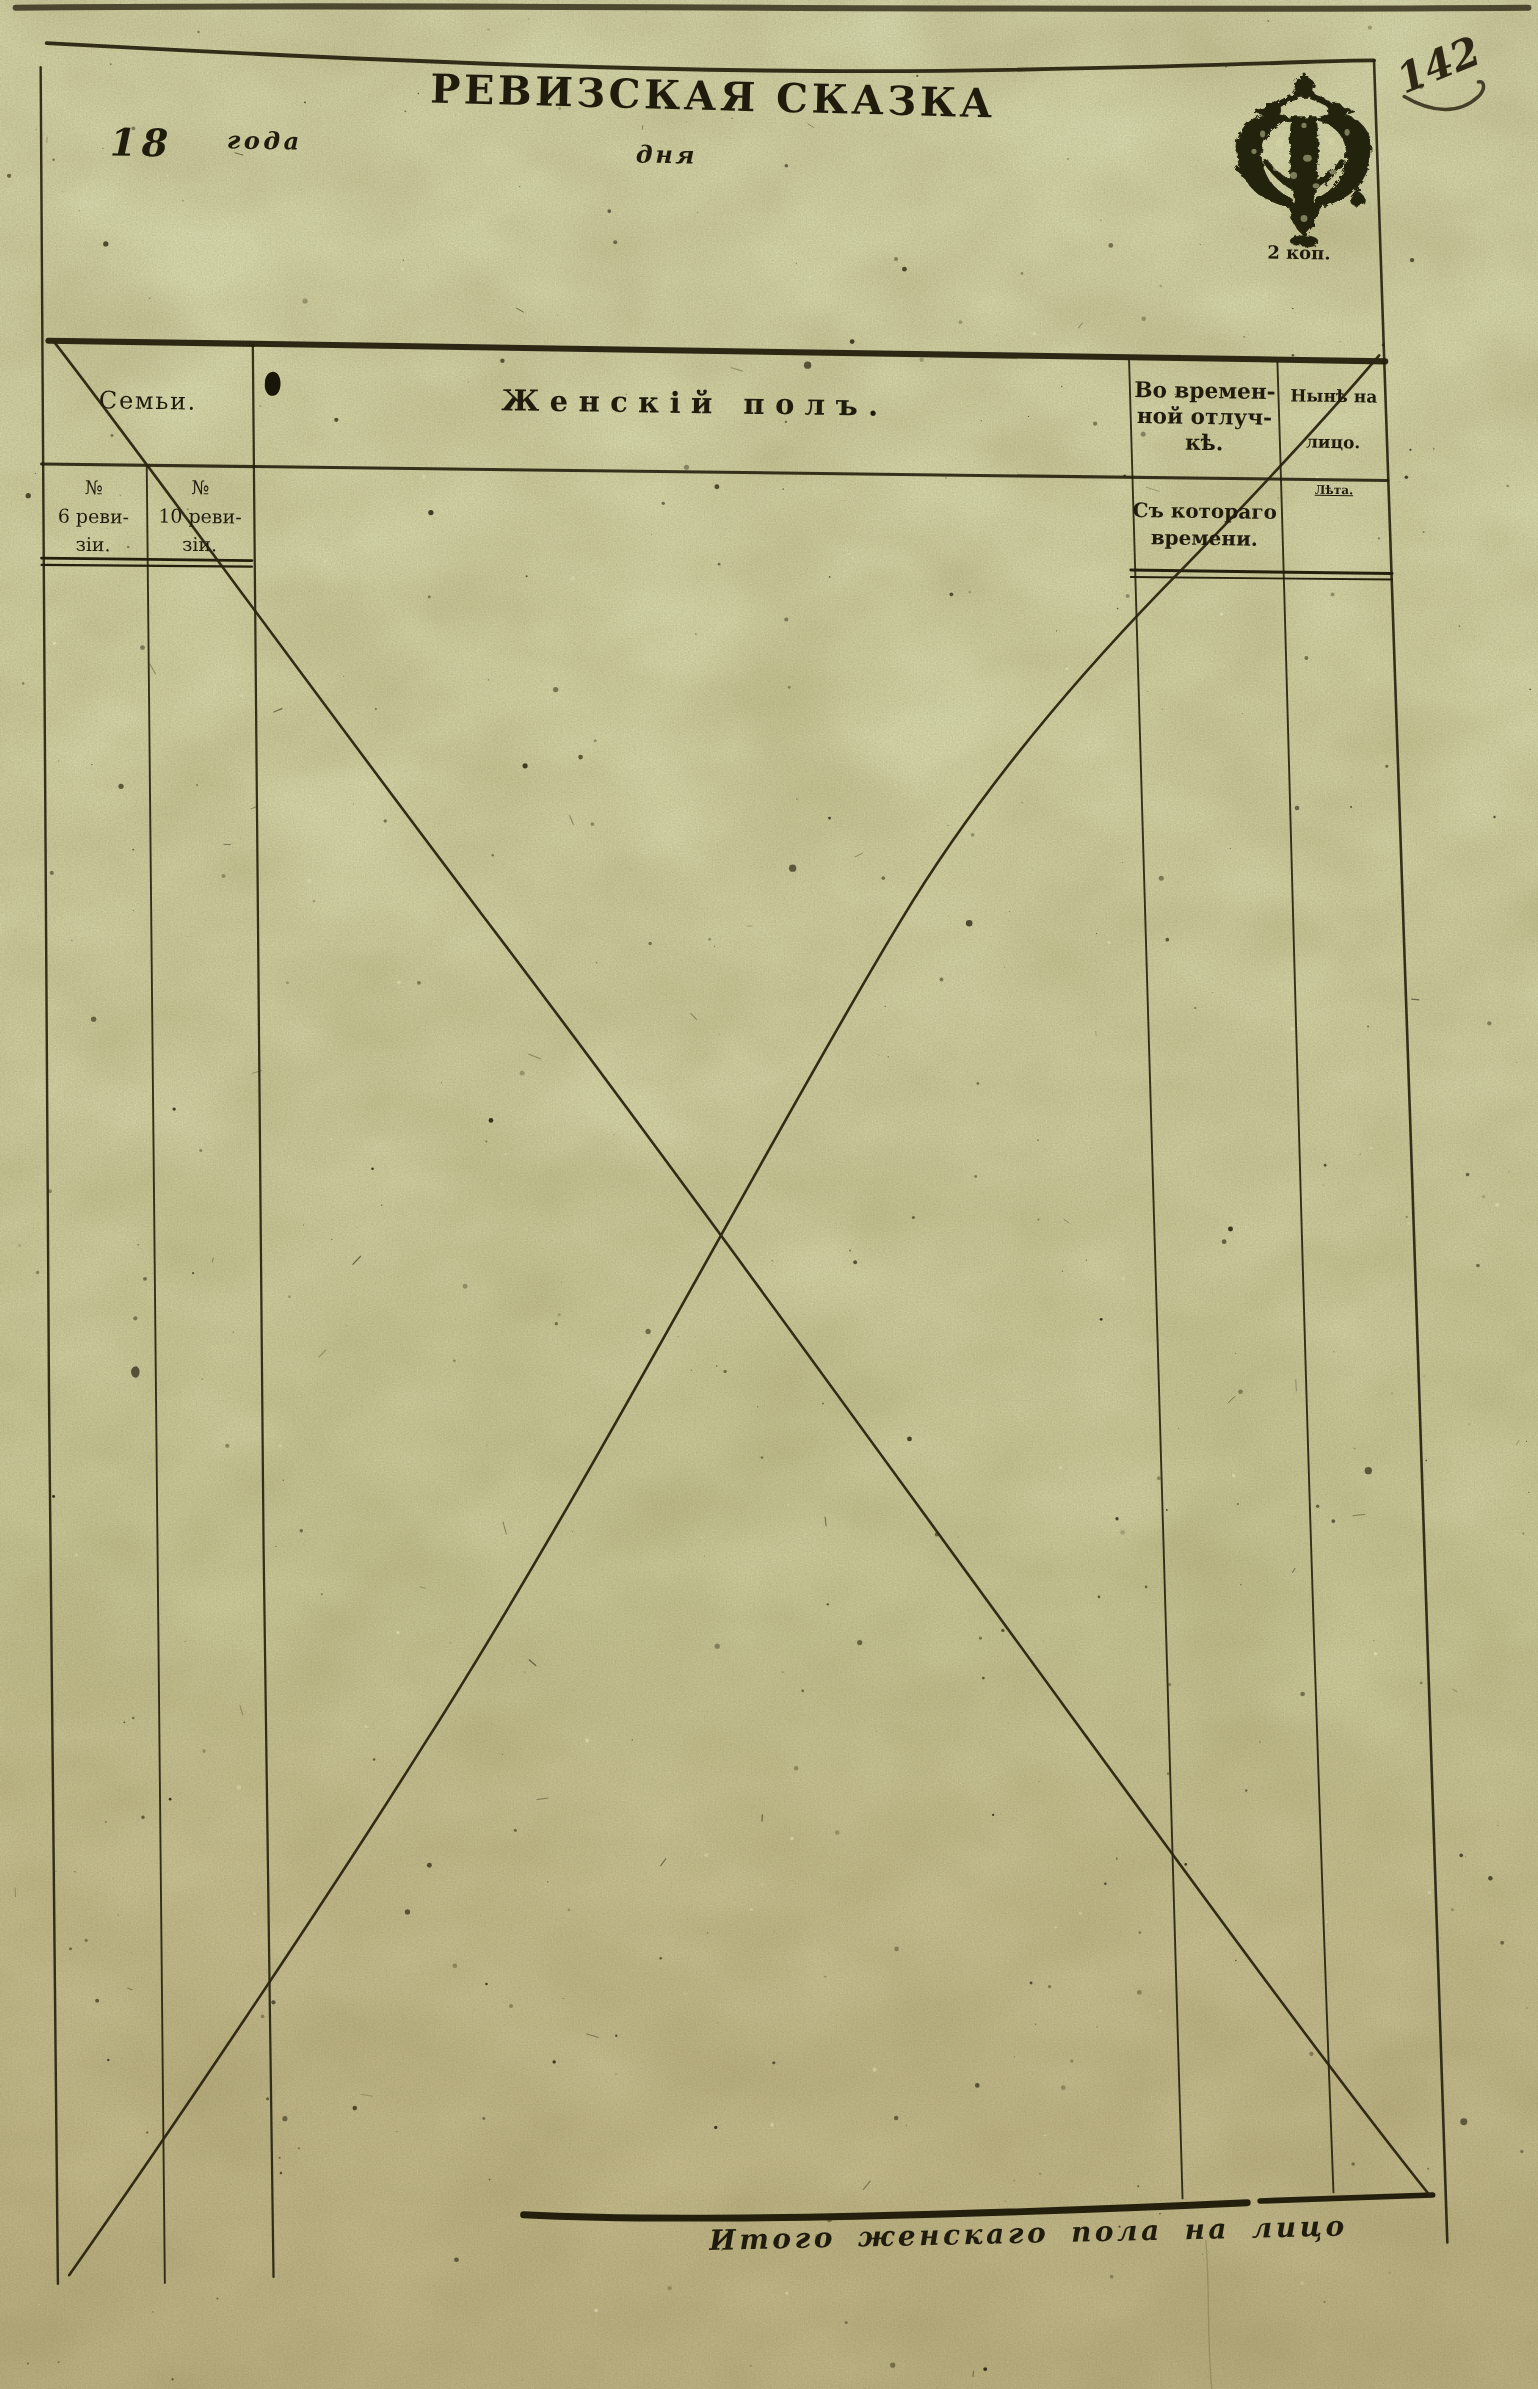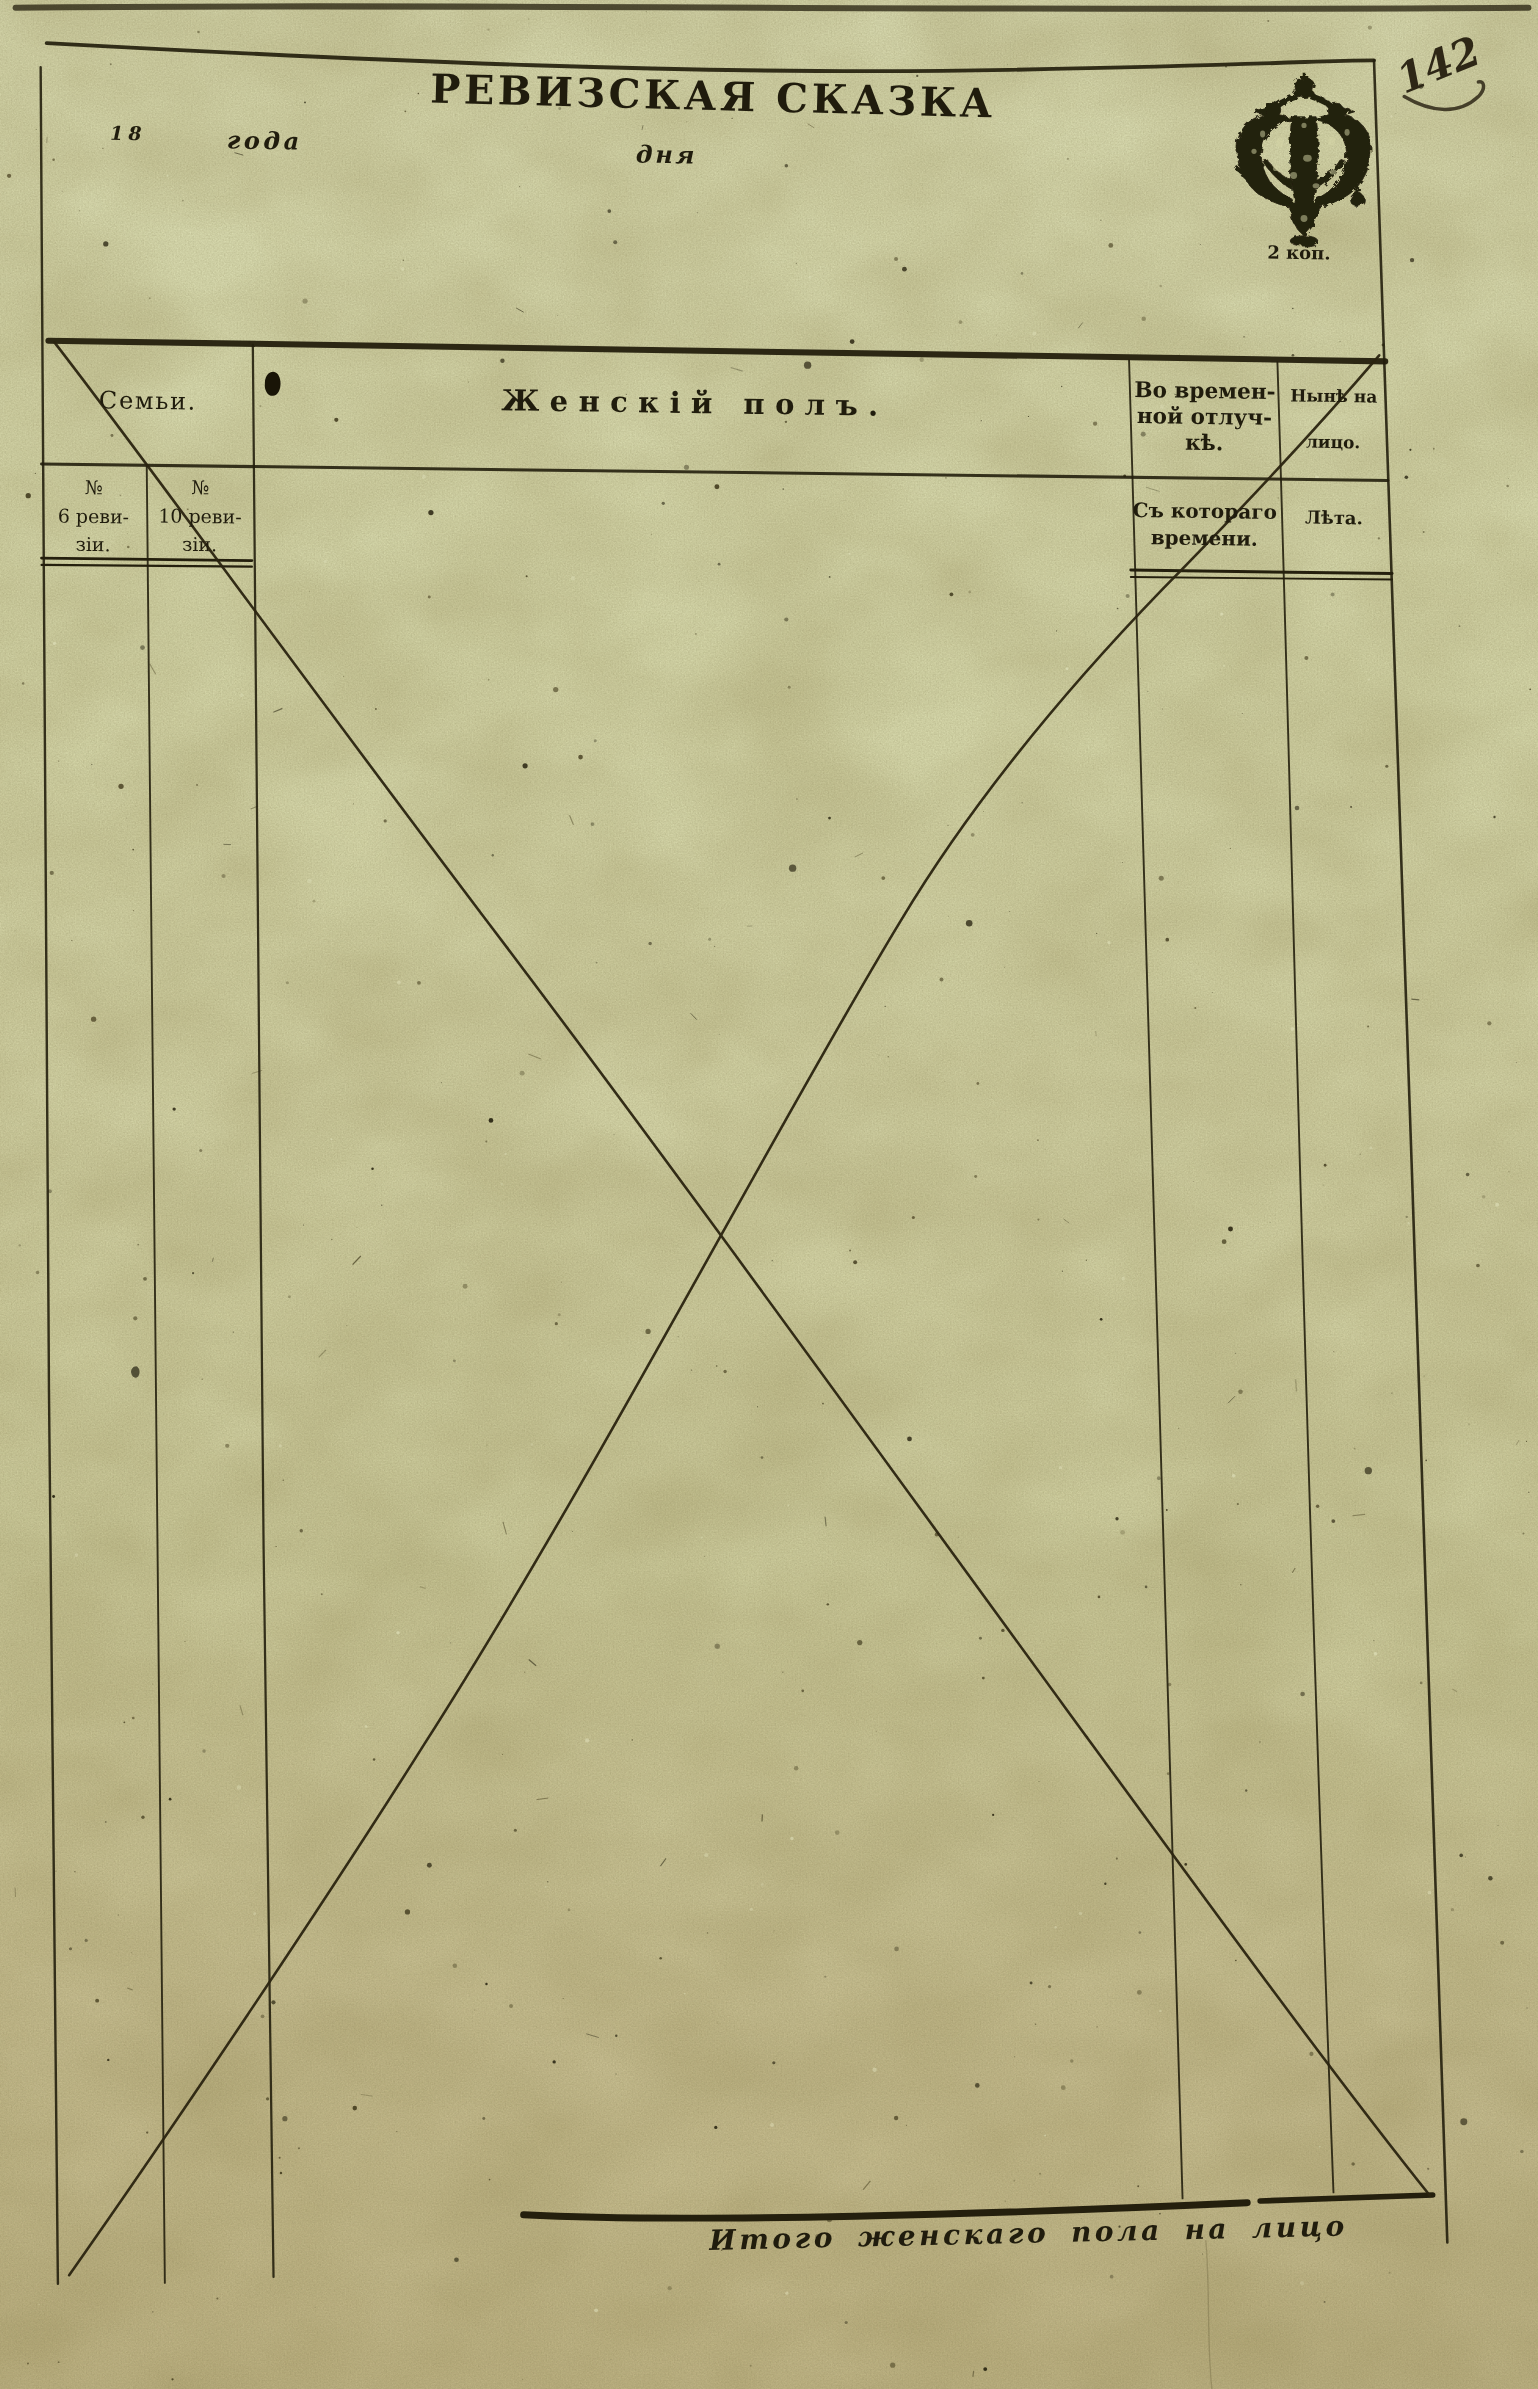--- a/index.html
+++ b/index.html
@@ -668,21 +668,21 @@
       <ellipse cx="40" cy="72" rx="3" ry="4"></ellipse>
         <ellipse cx="138" cy="70" rx="3" ry="4"></ellipse>
       <ellipse cx="55" cy="112" rx="3" ry="3"></ellipse>
         <ellipse cx="122" cy="116" rx="4" ry="3"></ellipse>
       <ellipse cx="88" cy="170" rx="4" ry="4"></ellipse>
         <ellipse cx="30" cy="92" rx="3" ry="3"></ellipse>
     </g>
   </svg>
 
   <div class="txt serif-b" style="left:713px;top:76px;font-size:40px;letter-spacing:3.5px;transform:translateX(-50%) rotate(1.5deg);">РЕВИЗСКАЯ СКАЗКА</div>
-  <div class="txt serif-b it" style="left:110px;top:124px;font-size:19px;letter-spacing:5.2px;transform:rotate(1deg);">18</div>
+  <div class="txt serif-b it" style="left:110px;top:124px;font-size:38px;letter-spacing:5.2px;transform:rotate(1deg);">18</div>
   <div class="txt it" style="left:227px;top:129px;font-size:24px;letter-spacing:3.5px;font-weight:bold;transform:rotate(1deg);">года</div>
   <div class="txt it" style="left:636px;top:143px;font-size:24px;letter-spacing:2.6px;font-weight:bold;transform:rotate(1deg);">дня</div>
   <div class="txt it" style="left:1396px;top:45px;font-size:41px;color:#2e2716;transform:rotate(-22deg);font-weight:bold;">142</div>
   <div class="txt serif-b" style="left:1299px;top:244px;font-size:18px;transform:translateX(-50%) rotate(1deg);">2 коп.</div>
 
   <div class="txt" style="left:148px;top:389px;font-size:24px;letter-spacing:1.7px;transform:translateX(-50%) rotate(0.8deg);">Семьи.</div>
   <div class="txt serif-b" style="left:695px;top:389px;font-size:29px;letter-spacing:10.4px;transform:translateX(-50%) rotate(0.8deg);">Женскій полъ.</div>
   <div class="cellblock serif-b" style="left:1127px;top:378px;width:155px;text-align:center;font-size:21.6px;line-height:26px;transform:rotate(0.8deg);">
     <div>Во времен-</div>
     <div>ной отлуч-</div>
@@ -701,18 +701,18 @@
   </div>
   <div class="cellblock" style="left:147px;top:473px;width:106px;text-align:center;font-size:19px;line-height:28.5px;transform:rotate(0.8deg);">
     <div>№</div>
     <div>10 реви-</div>
     <div>зіи.</div>
   </div>
   <div class="cellblock serif-b" style="left:1127px;top:498px;width:155px;text-align:center;font-size:20px;line-height:27px;transform:rotate(0.8deg);">
     <div>Съ котораго</div>
     <div>времени.</div>
   </div>
-  <div class="txt serif-b" style="left:1334px;top:509px;font-size:18px;transform:translateX(-50%) rotate(0.8deg);">Лѣта.</div>
+  <div class="txt serif-b" style="left:1334px;top:484px;font-size:12px;transform:translateX(-50%) rotate(0.8deg);text-decoration:underline;">Лѣта.</div>
 
   <div class="txt serif-b it" style="left:709px;top:2227px;font-size:28px;letter-spacing:3.5px;word-spacing:8.6px;transform:rotate(-1.3deg);transform-origin:left top;">Итого женскаго пола на лицо</div>
 
 </div>
 
 
 </body></html>

